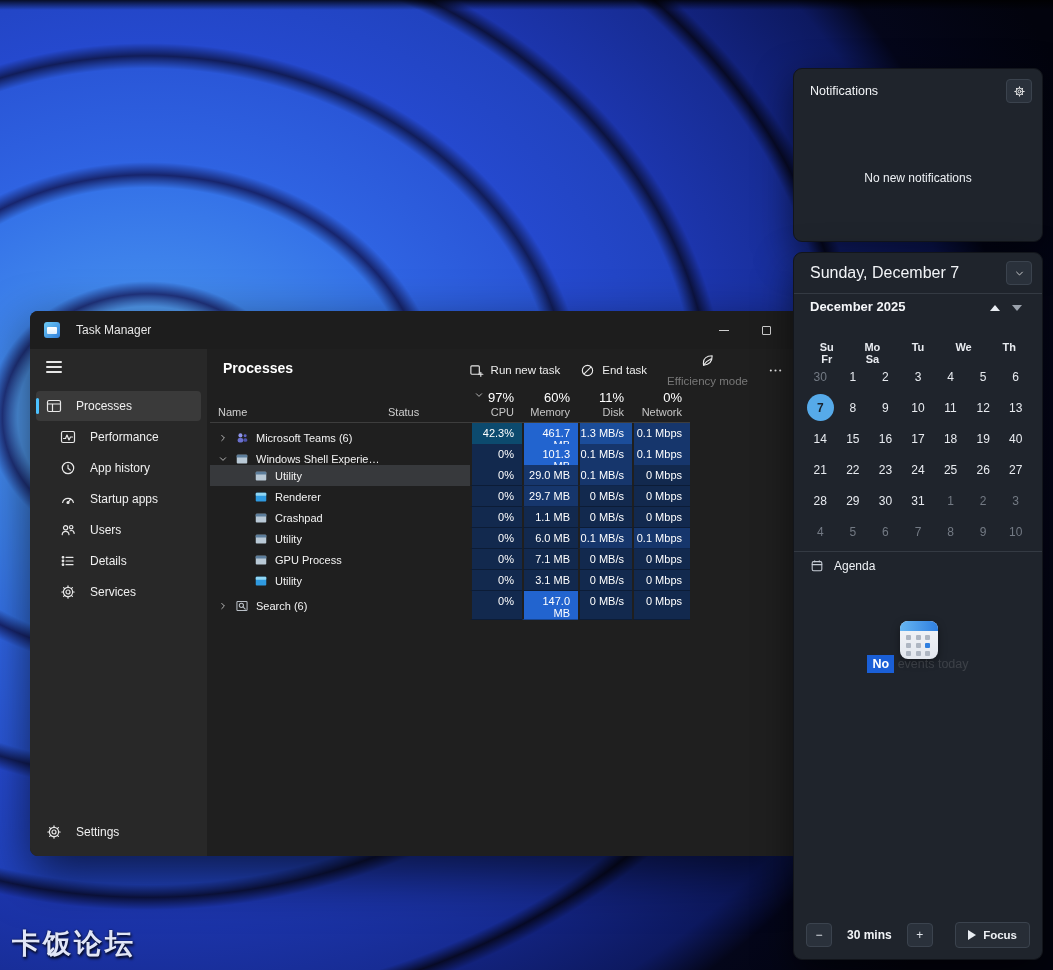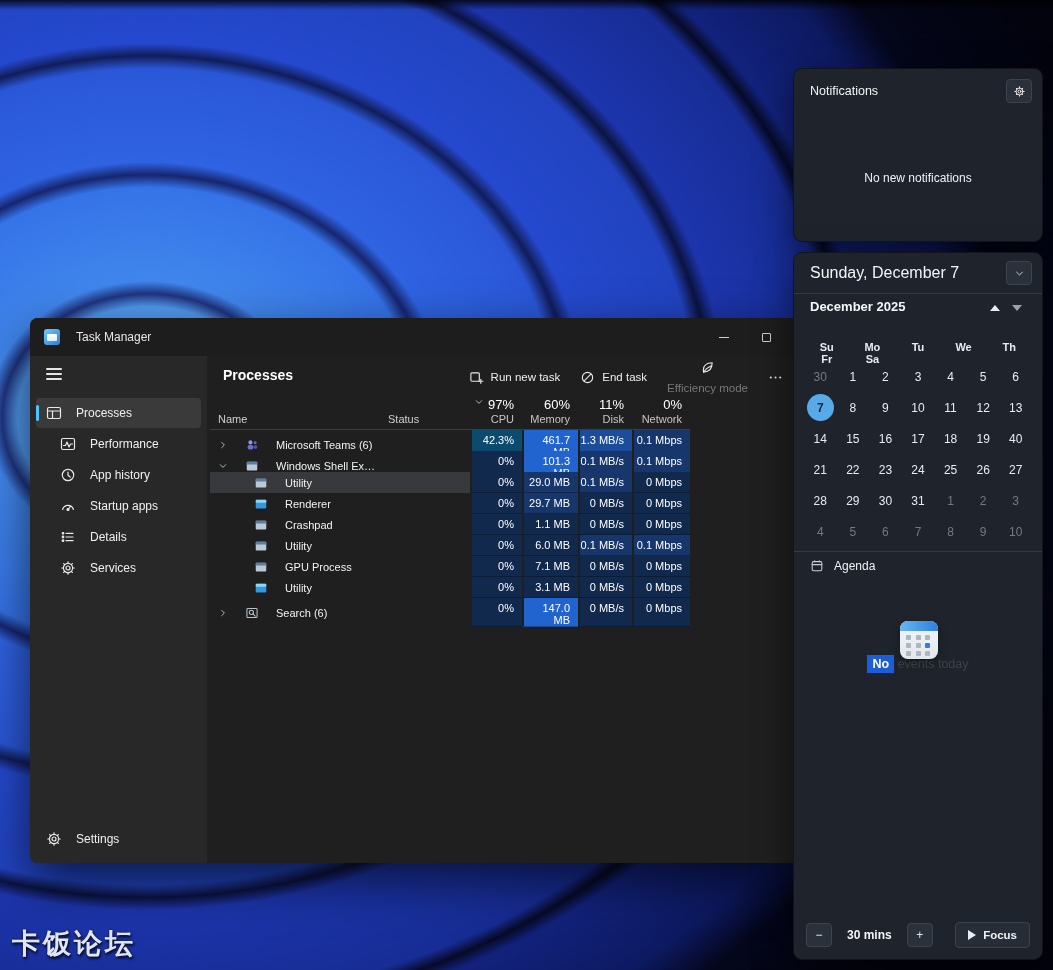--- a/index.html
+++ b/index.html
@@ -27,21 +27,21 @@
         #04061a 86%, #02030d 100%),
       #04060c;
   }
   #wallpaper-top-shade { position:absolute; left:0; top:0; right:0; height:10px;
     background:linear-gradient(#000c, transparent); }
   #watermark { position:absolute; left:12px; top:925px; font-size:28px; font-weight:bold;
     letter-spacing:3px; color:#f2f6ff; opacity:.92;
     text-shadow:0 0 2px #0b1030, 1px 2px 3px #000; }
 
   
-  #tm { position:absolute; left:30px; top:318px; width:763px; height:545px;
+  #tm { position:absolute; left:30px; top:311px; width:763px; height:545px;
     background:#202020; border-radius:8px 0 0 8px; overflow:hidden;
     box-shadow:0 18px 50px rgba(0,0,0,.65); font-size:12px; }
   #tm-titlebar { position:relative; height:38px; background:#1d1d1d; }
   #tm-appicon { position:absolute; left:14px; top:11px; width:16px; height:16px; border-radius:3px;
     background:linear-gradient(135deg,#6ecbf5,#2e7cd9); }
   #tm-appicon::after { content:""; position:absolute; left:3px; top:5px; width:10px; height:7px;
     background:linear-gradient(#fff,#dfeefc); border-radius:1px; }
   #tm-title { position:absolute; left:46px; top:12px; font-size:12px; color:#e6e6e6; }
   #tm-search { position:absolute; left:250px; top:6px; width:264px; height:26px;
     background:#2b2b2b; border:1px solid #3b3b3b; border-bottom-color:#5a5a5a;
@@ -78,21 +78,21 @@
   #ptable { position:absolute; left:3px; top:40px; width:480px; }
   .tgrid { display:grid; grid-template-columns:170px 90px 52px 56px 54px 58px; }
   #thead { height:34px; border-bottom:1px solid #3d3d3d; }
   #thead .hcell { position:relative; font-size:11px; color:#cfcfcf; }
   #thead .left { align-self:end; padding:0 0 4px 8px; }
   #thead .val { text-align:right; padding-right:8px; }
   #thead .pct { font-size:13px; color:#fff; margin-top:1px; }
   #thead .lbl { font-size:11px; color:#c6c6c6; margin-top:1px; }
   #sort-chevron { position:absolute; left:4px; top:1px; width:10px; height:10px; display:flex; }
   .trow { height:21px; }
-  .trow .ncell { display:flex; align-items:center; gap:17px; overflow:hidden; white-space:nowrap;text-align:center; }
+  .trow .ncell { display:flex; align-items:center; gap:7px; overflow:hidden; white-space:nowrap;text-align:center; }
   .trow .ncell .exp { width:10px; height:10px; display:flex; flex:none; }
   .trow .ncell .picon { width:14px; height:14px; display:flex; flex:none; }
   .trow .ncell .plabel { font-size:11px; color:#f2f2f2; text-overflow:ellipsis; overflow:hidden; }
   .trow .scell { }
   .trow.hover .ncell, .trow.hover .scell { background:#37393c; }
   .vcell { font-size:11px; color:#fff; text-align:right; padding:4px 8px 0 0;
     border-left:2px solid #1f1f1f; border-bottom:1px solid rgba(0,0,0,.30); }
 
   
   .panel { position:absolute; left:793px; width:250px; background:#1f242c;
@@ -217,20 +217,32 @@
                 <path d="M8 11.5l2.6-3.4"></path>
                 <circle cx="8" cy="11.5" r="1" fill="#e8e8e8"></circle>
               </svg>
             </span>
             <span class="nlabel">Startup apps</span>
           </div>
           <div class="nav-item">
             <span class="bar"></span>
             <span class="nicon">
               <svg viewBox="0 0 16 16" width="100%" height="100%" fill="none" stroke="#e8e8e8" stroke-width="1.2" stroke-linecap="round" stroke-linejoin="round">
+                <circle cx="5.6" cy="5.8" r="2.1"></circle>
+                <path d="M2.2 12.6c.2-2 1.6-3.2 3.4-3.2s3.2 1.2 3.4 3.2"></path>
+                <circle cx="11.2" cy="5.2" r="1.7"></circle>
+                <path d="M10.2 8.7c.3-.1.7-.2 1-.2 1.6 0 2.8 1.1 3 2.9"></path>
+              </svg>
+            </span>
+            <span class="nlabel">Users</span>
+          </div>
+          <div class="nav-item">
+            <span class="bar"></span>
+            <span class="nicon">
+              <svg viewBox="0 0 16 16" width="100%" height="100%" fill="none" stroke="#e8e8e8" stroke-width="1.2" stroke-linecap="round" stroke-linejoin="round">
                 <circle cx="3" cy="4.3" r=".8" fill="#e8e8e8"></circle>
                 <circle cx="3" cy="8" r=".8" fill="#e8e8e8"></circle>
                 <circle cx="3" cy="11.7" r=".8" fill="#e8e8e8"></circle>
                 <path d="M6 4.3h7M6 8h7M6 11.7h7"></path>
               </svg>
             </span>
             <span class="nlabel">Details</span>
           </div>
           <div class="nav-item">
             <span class="bar"></span>

